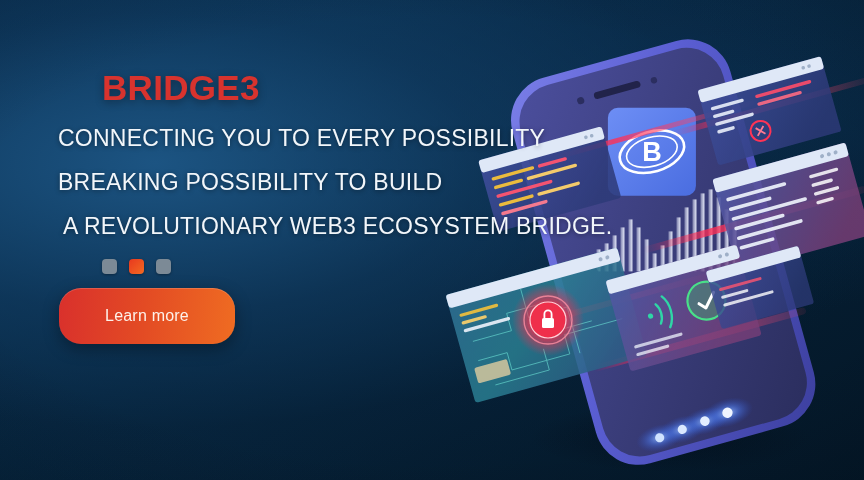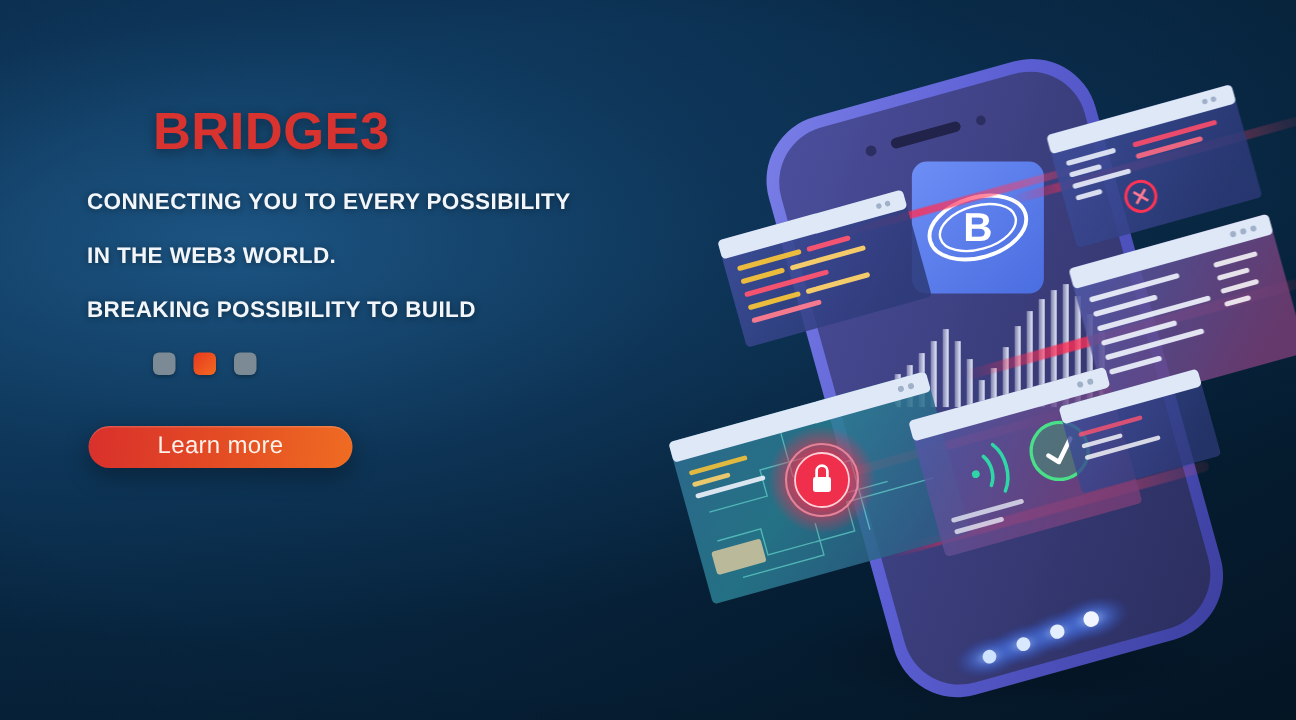--- a/index.html
+++ b/index.html
@@ -31,40 +31,40 @@
 
   #brand {
     font-size:35px; font-weight:bold; letter-spacing:0.3px;
     color:#d8332e; line-height:1;
     text-shadow:0 2px 8px rgba(0,0,0,0.38);
     margin-left:44px;
   }
 
   #tagline { margin-top:22px; }
   .tag-line {
-    color:#f2f6fa; font-size:15px; font-weight:bold;
+    color:#f2f6fa; font-size:23px; font-weight:normal;
     letter-spacing:0.25px; line-height:1; margin-bottom:21px;
     text-shadow:0 1px 5px rgba(0,0,0,0.45);
     white-space:nowrap;
   }
   .tag-line.indent { padding-left:5px; }
 
   
   #dots { display:flex; gap:12px; margin-top:8px; margin-left:44px; }
   .dot {
     width:15px; height:15px; border-radius:4px;
     background:#7c8a96;
     box-shadow:0 1px 3px rgba(0,0,0,0.35);
   }
   .dot.active { background:linear-gradient(135deg,#e8391f 0%,#f26a21 100%); }
 
   
   #cta {
-    margin-top:34px; margin-left:1px;
-    width:176px; height:28px; border:0; border-radius:22px;
+    margin-top:14px; margin-left:1px;
+    width:176px; height:56px; border:0; border-radius:22px;
     background:linear-gradient(97deg,#d9302c 0%,#e34b24 48%,#ef6c22 100%);
     color:#fdf1ea; font-size:16px; font-family:"Liberation Sans", sans-serif;
     letter-spacing:0.2px; cursor:pointer;
     box-shadow:0 5px 16px rgba(0,0,0,0.34), inset 0 1px 0 rgba(255,255,255,0.16);
   }
 
   
   #art { position:absolute; left:440px; top:20px; width:424px; height:460px; z-index:10; }
   #art svg { display:block; }
 </style>
@@ -311,22 +311,22 @@
         </g>
       </g>
     </svg>
   </div>
 
   <div id="copy">
     <div id="brand">BRIDGE3</div>
 
     <div id="tagline">
       <div class="tag-line">CONNECTING YOU TO EVERY POSSIBILITY</div>
-      <div class="tag-line">IN THE WEB3 WORLD.</div>
       <div class="tag-line">BREAKING POSSIBILITY TO BUILD</div>
+      <div class="tag-line indent">A REVOLUTIONARY WEB3 ECOSYSTEM BRIDGE.</div>
     </div>
 
     <div id="dots">
       <div class="dot"></div>
       <div class="dot active"></div>
       <div class="dot"></div>
     </div>
 
     <button id="cta">Learn more</button>
   </div>

